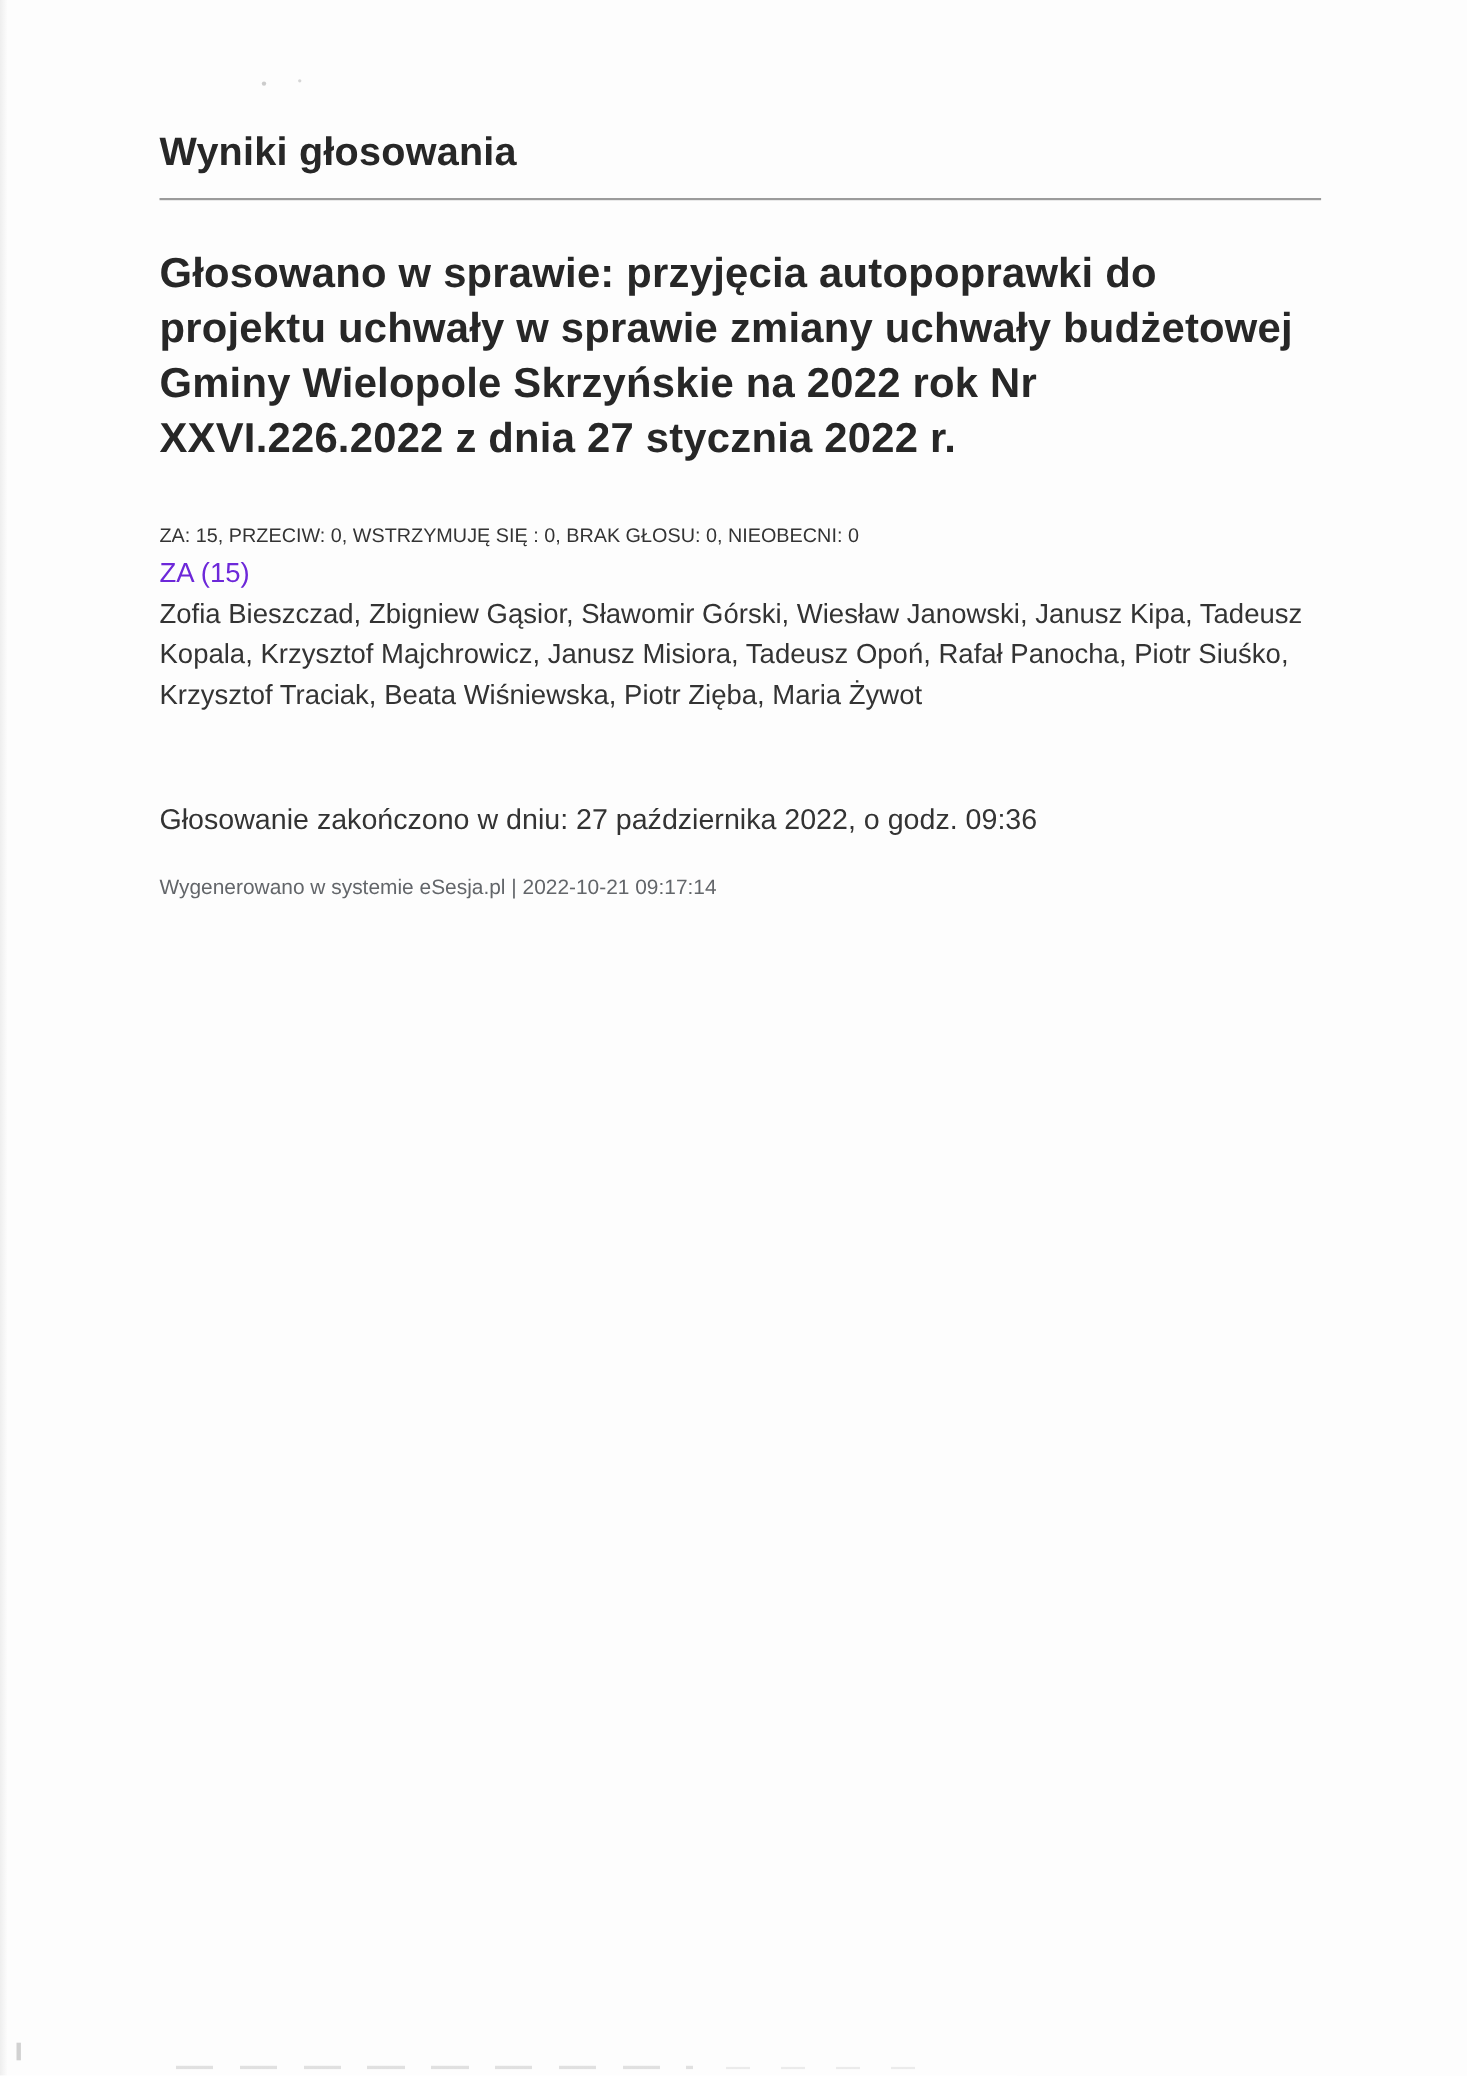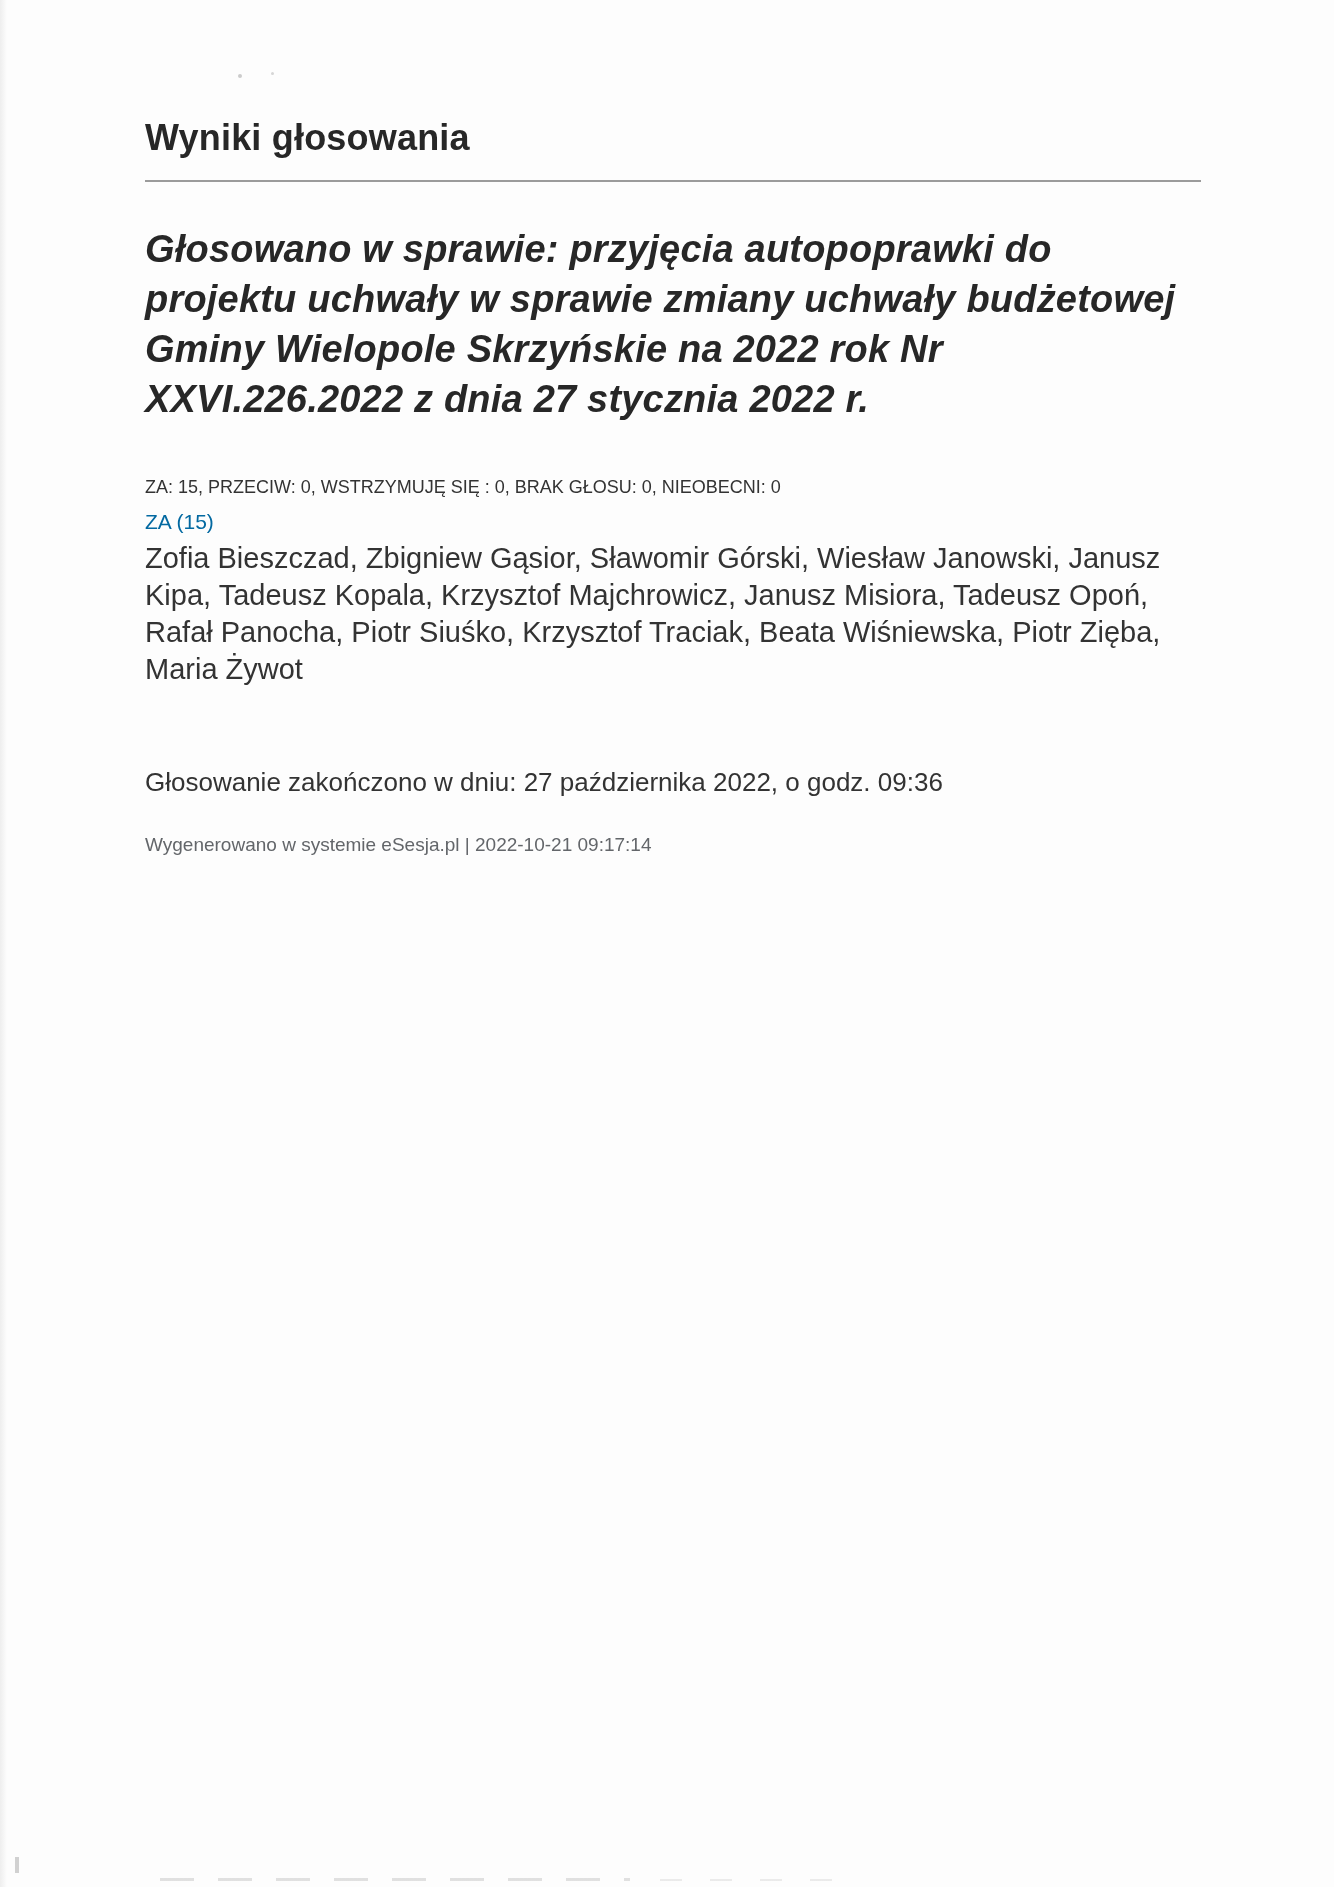--- a/index.html
+++ b/index.html
@@ -39,45 +39,44 @@
     height: 0;
     width: 100%;
   }
   .subject-heading {
     margin: 42px 0 0 0;
     font-size: 38px;
     line-height: 50px;
     font-weight: 700;
     color: #272727;
     letter-spacing: 0.2px;
-    font-style: italic;
   }
   .summary-line {
     margin: 47px 0 0 0;
     font-size: 18px;
     line-height: 32px;
     color: #333333;
   }
   .named-results-label {
     margin: 36px 0 0 0;
     font-size: 25px;
     line-height: 37px;
     text-decoration: underline;
     text-underline-offset: 4px;
     color: #333333;
   }
   .group-label {
     margin: 0;
-    font-size: 21px;
+    font-size: 25px;
     line-height: 37px;
-    color: #0369a1;
+    color: #6d28d9;
   }
   .group-names {
     margin: 0;
-    font-size: 29px;
+    font-size: 25px;
     line-height: 37px;
     color: #333333;
   }
   .closing-line {
     margin: 78px 0 0 0;
     font-size: 26px;
     line-height: 32px;
     color: #333333;
   }
   .footer-line {

